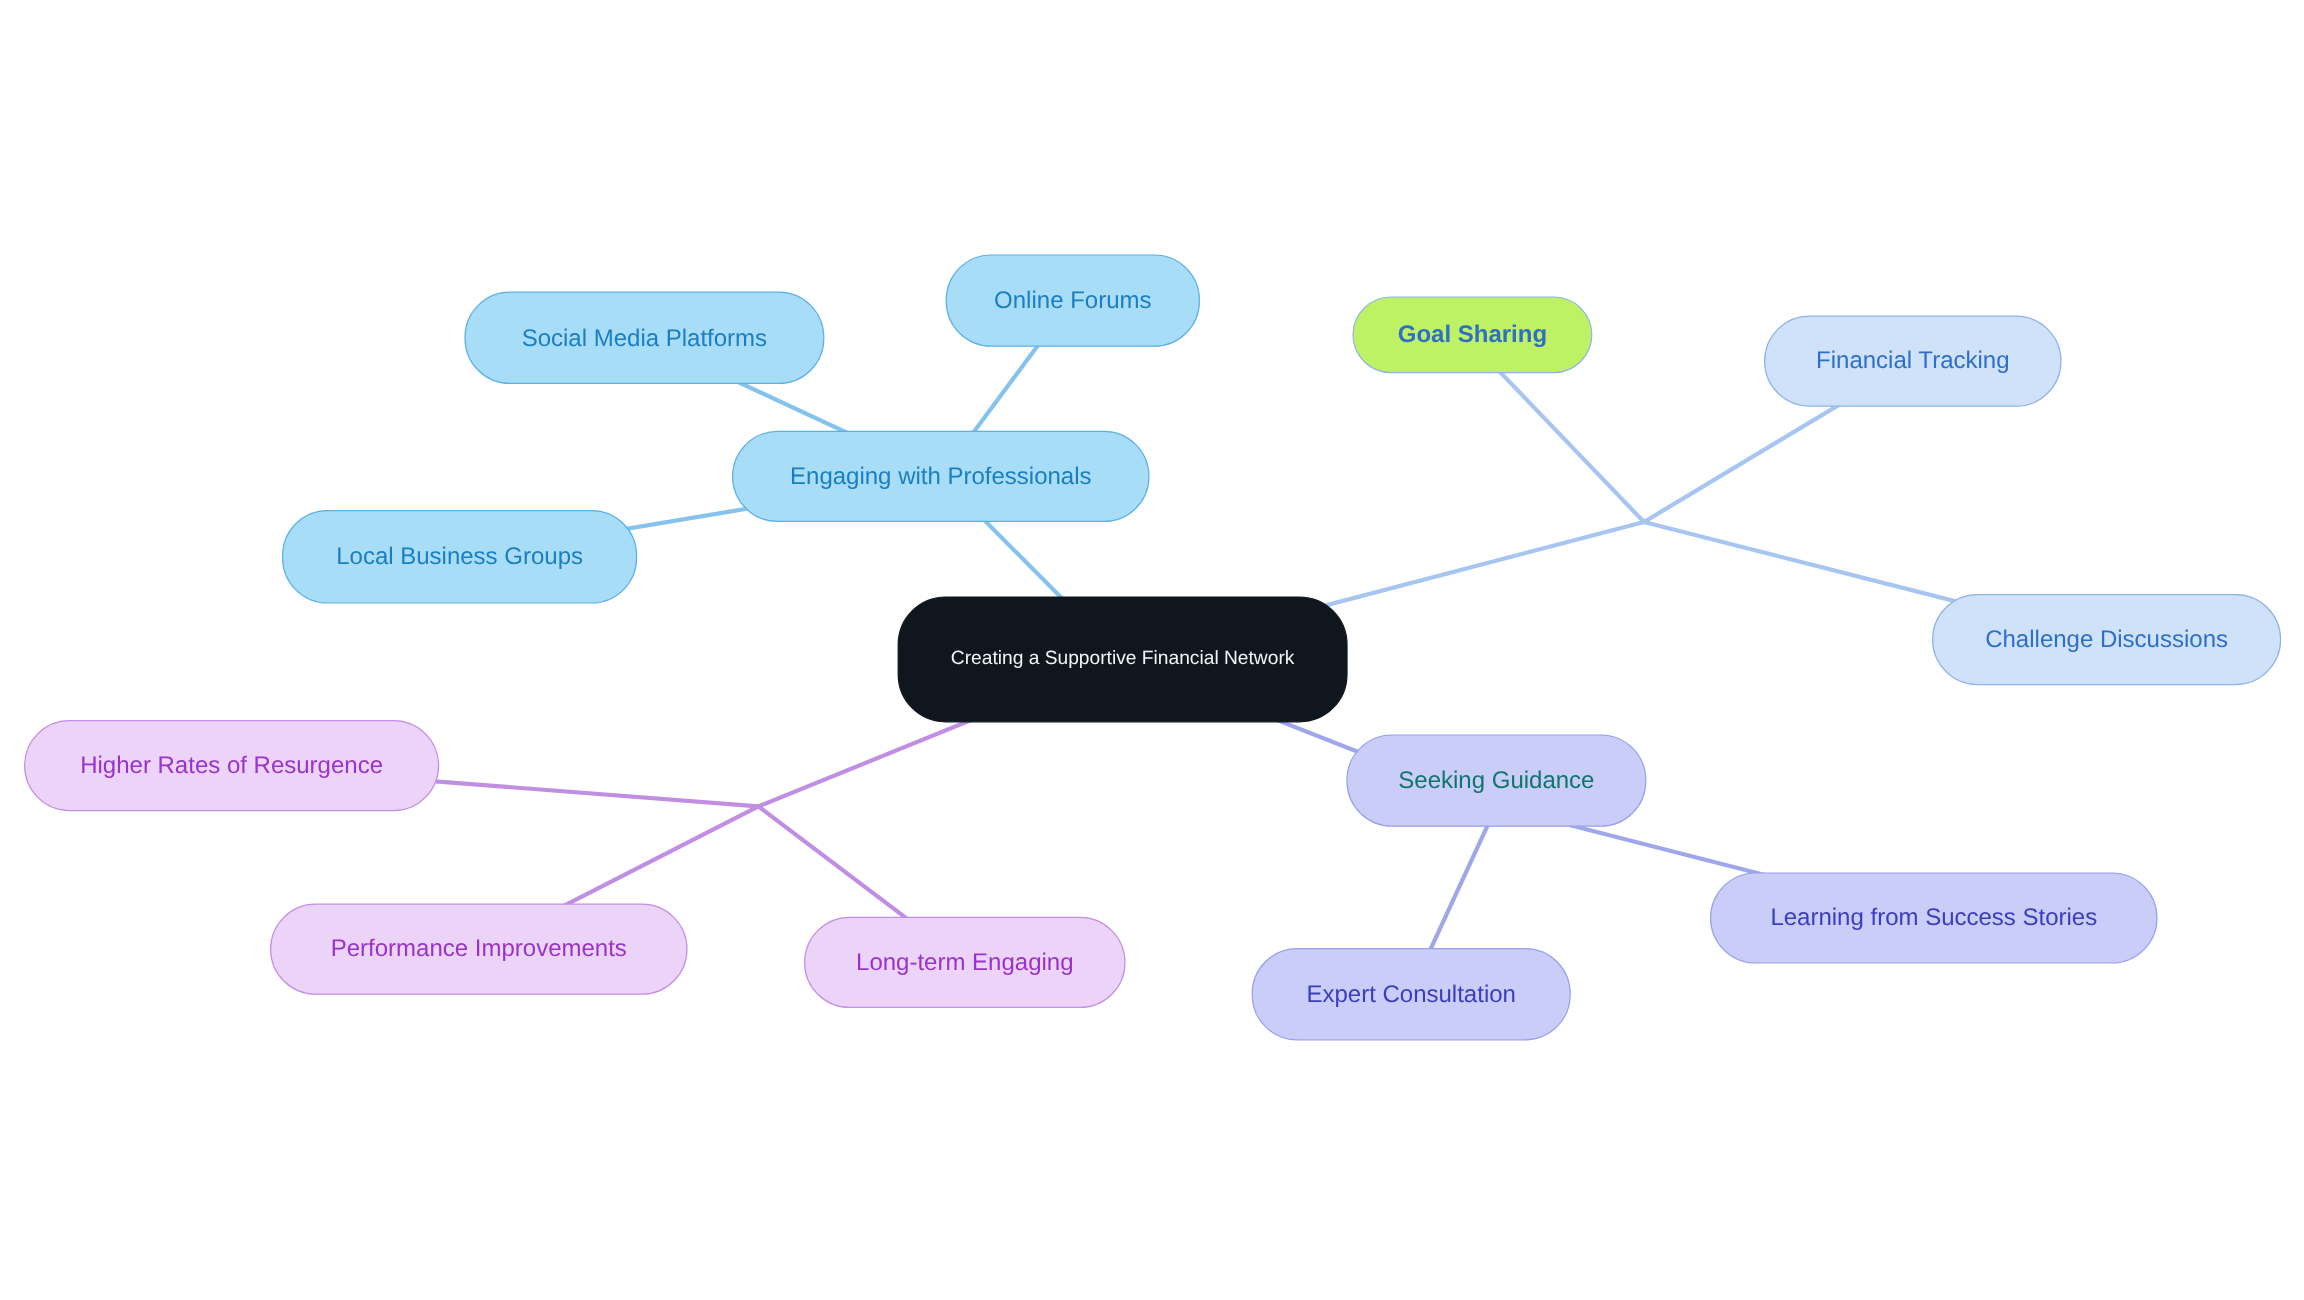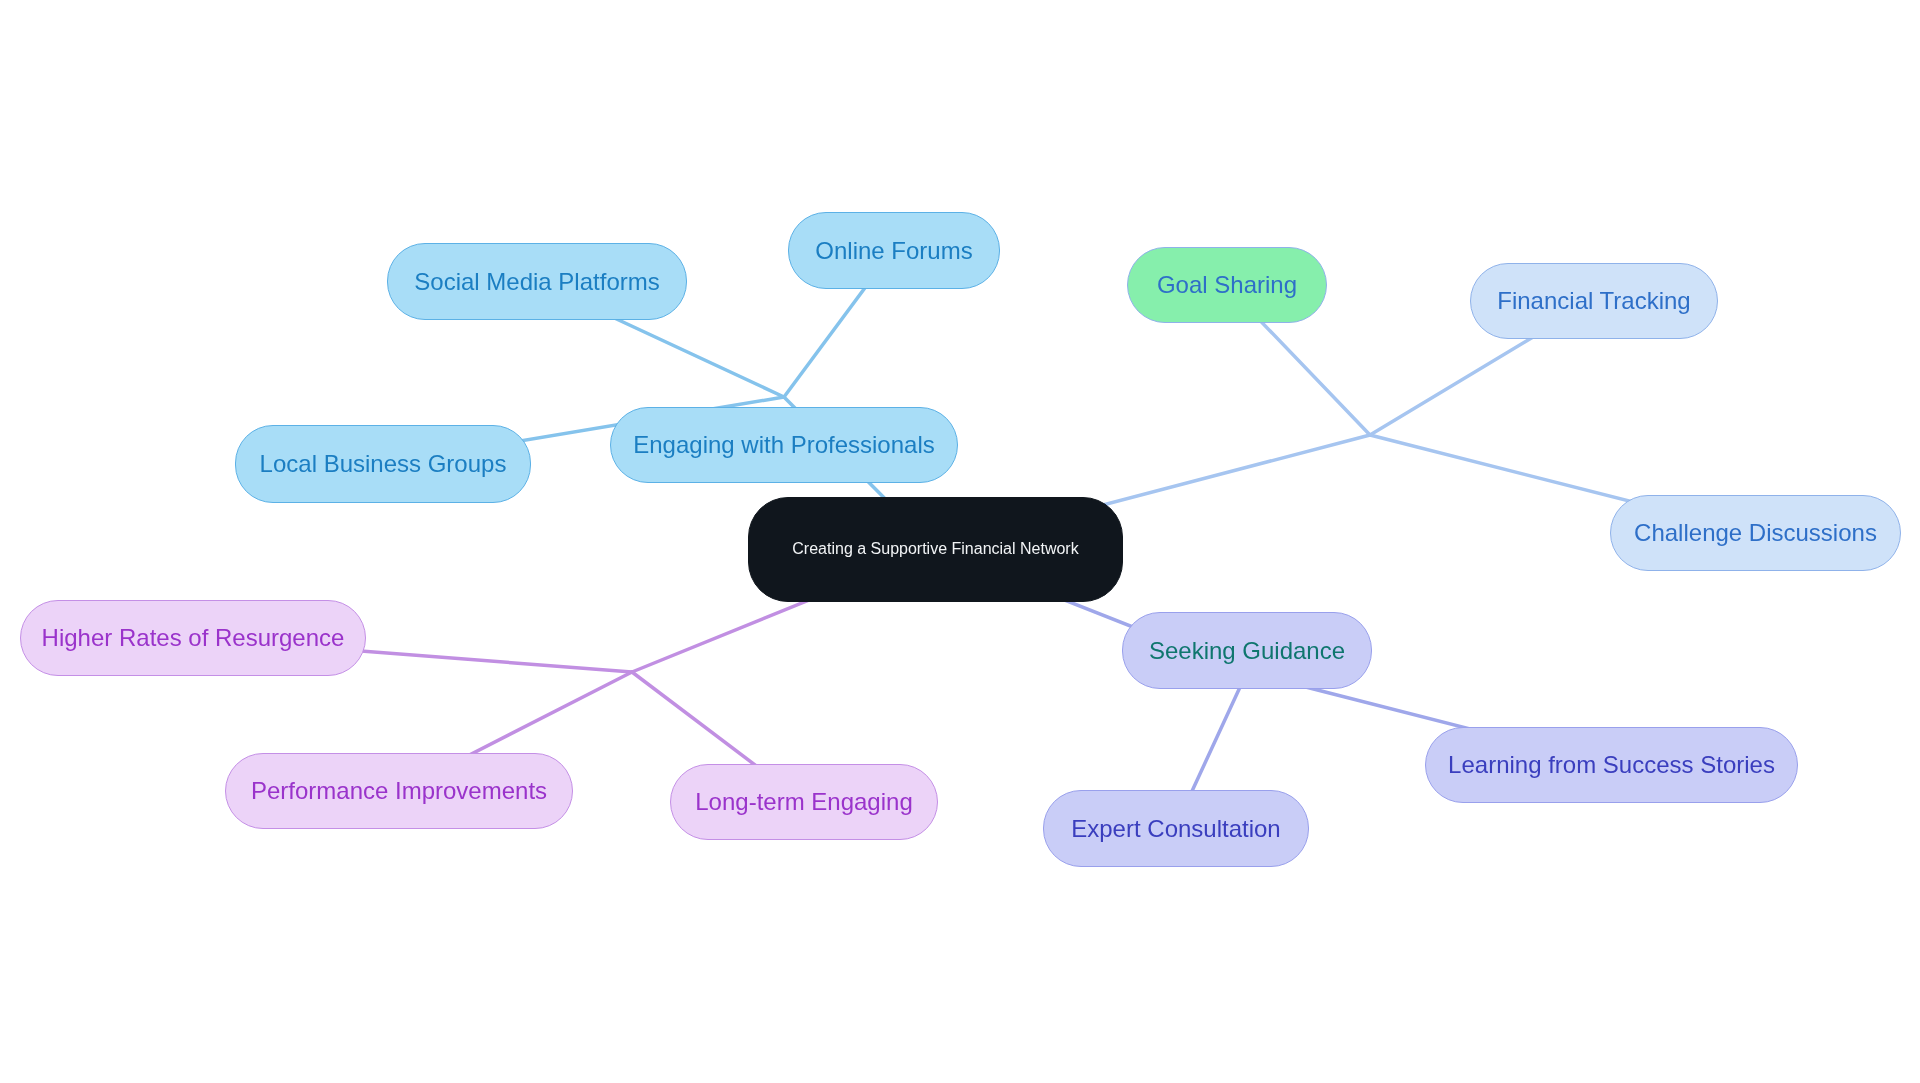--- a/index.html
+++ b/index.html
@@ -31,21 +31,21 @@
   .node {
     position: absolute;
     z-index: 2;
     display: flex;
     align-items: center;
     justify-content: center;
     text-align: center;
     box-sizing: border-box;
     border: 1.5px solid transparent;
     border-radius: 38px;
-    font-size: 24px;
+    font-size: 20px;
     font-weight: 400;
     line-height: 1.3;
     cursor: pointer;
     user-select: none;
   }
   .node--root {
     border-radius: 40px;
     font-size: 16px;
     padding: 0 28px;
   }
@@ -82,34 +82,34 @@
 
     <line x1="935" y1="549" x2="1247" y2="672" style="stroke: rgb(159, 167, 234);"></line>
     <line x1="1247" y1="672" x2="1175" y2="828" style="stroke: rgb(159, 167, 234);"></line>
     <line x1="1247" y1="672" x2="1611" y2="765" style="stroke: rgb(159, 167, 234);"></line>
   </svg>
 
   <div class="node node--root" style="left: 748px; top: 497px; width: 375px; height: 105px; background-color: rgb(16, 22, 29); border-color: rgb(16, 22, 29); color: rgb(242, 244, 246);">
     <span class="node-label">Creating a Supportive Financial Network</span>
   </div>
 
-  <div class="node" style="left: 610px; top: 359px; width: 348px; height: 76px; background-color: rgb(168, 221, 247); border-color: rgb(92, 177, 230); color: rgb(27, 126, 194); margin-top: 48px;">
+  <div class="node" style="left: 610px; top: 359px; width: 348px; height: 76px; background-color: rgb(168, 221, 247); border-color: rgb(92, 177, 230); color: rgb(27, 126, 194);">
     <span class="node-label">Engaging with Professionals</span>
   </div>
   <div class="node" style="left: 387px; top: 243px; width: 300px; height: 77px; background-color: rgb(168, 221, 247); border-color: rgb(92, 177, 230); color: rgb(27, 126, 194);">
     <span class="node-label">Social Media Platforms</span>
   </div>
   <div class="node" style="left: 788px; top: 212px; width: 212px; height: 77px; background-color: rgb(168, 221, 247); border-color: rgb(92, 177, 230); color: rgb(27, 126, 194);">
     <span class="node-label">Online Forums</span>
   </div>
   <div class="node" style="left: 235px; top: 425px; width: 296px; height: 78px; background-color: rgb(168, 221, 247); border-color: rgb(92, 177, 230); color: rgb(27, 126, 194);">
     <span class="node-label">Local Business Groups</span>
   </div>
 
-  <div class="node" style="left: 1127px; top: 247px; width: 200px; height: 76px; background-color: #86efac; border-color: rgb(143, 178, 234); color: rgb(46, 111, 200);">
+  <div class="node" style="left: 1127px; top: 247px; width: 200px; height: 64px; background-color: #bef264; border-color: rgb(143, 178, 234); color: rgb(46, 111, 200); font-weight: bold;">
     <span class="node-label">Goal Sharing</span>
   </div>
   <div class="node" style="left: 1470px; top: 263px; width: 248px; height: 76px; background-color: rgb(207, 226, 249); border-color: rgb(143, 178, 234); color: rgb(46, 111, 200);">
     <span class="node-label">Financial Tracking</span>
   </div>
   <div class="node" style="left: 1610px; top: 495px; width: 291px; height: 76px; background-color: rgb(207, 226, 249); border-color: rgb(143, 178, 234); color: rgb(46, 111, 200);">
     <span class="node-label">Challenge Discussions</span>
   </div>
 
   <div class="node" style="left: 20px; top: 600px; width: 346px; height: 76px; background-color: rgb(236, 211, 248); border-color: rgb(196, 143, 230); color: rgb(154, 51, 203);">

